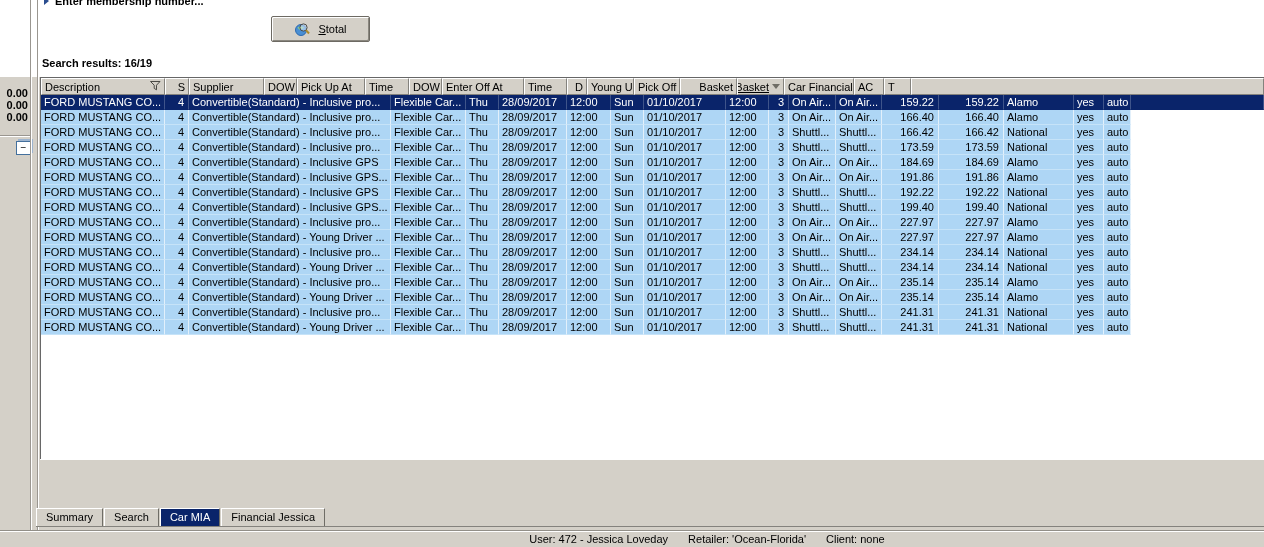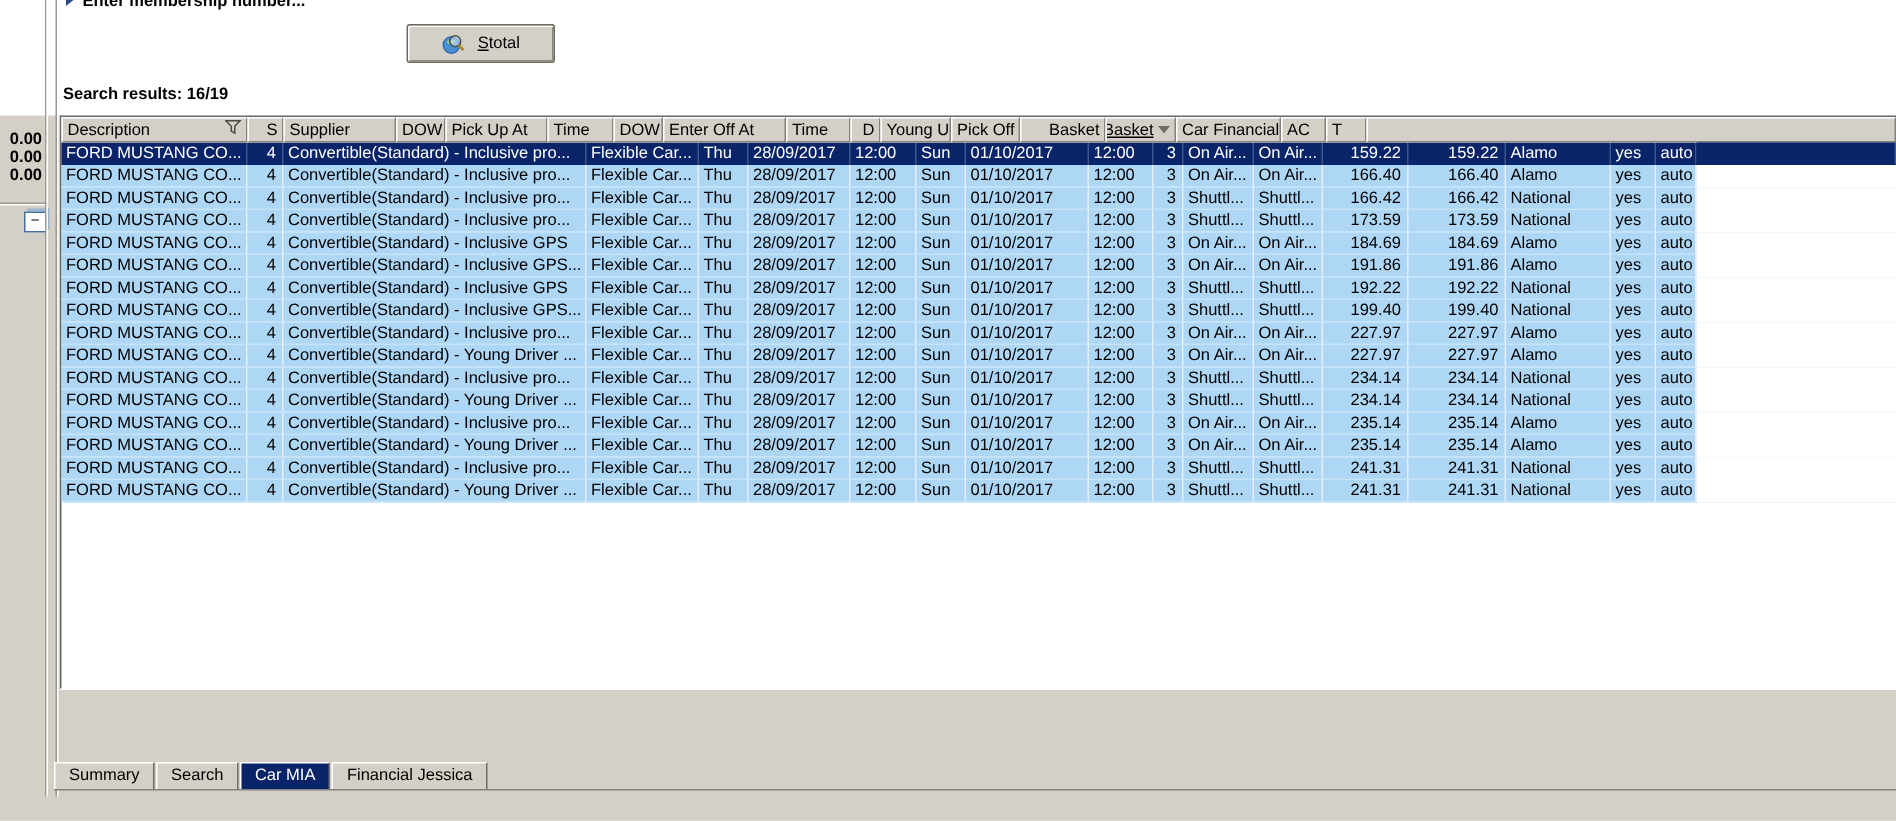--- a/index.html
+++ b/index.html
@@ -486,14 +486,19 @@
 
   <div class="footer-panel">
     <div class="tabstrip" id="tabstrip">
         <div class="tab">Summary</div>
         <div class="tab">Search</div>
         <div class="tab active">Car MIA</div>
         <div class="tab">Financial Jessica</div>
       </div>
   </div>
 
+  <div class="statusbar">
+    <span>User: 472 - Jessica Loveday</span>
+    <span>Retailer: 'Ocean-Florida'</span>
+    <span>Client: none</span>
+  </div>
 
 </div>
 
 </body></html>

